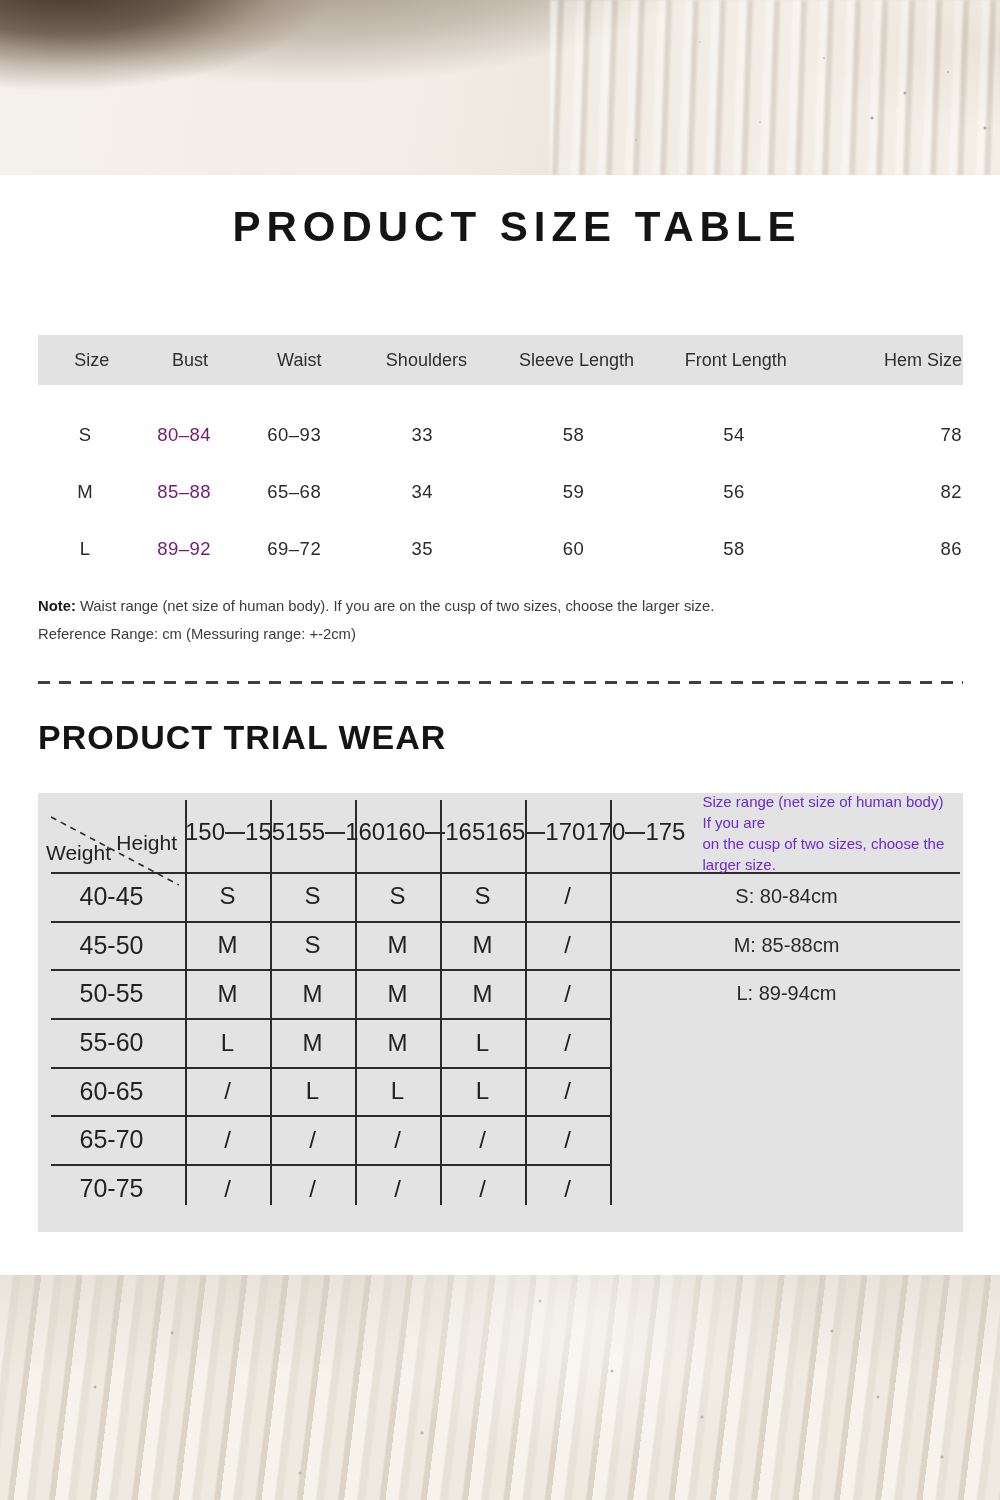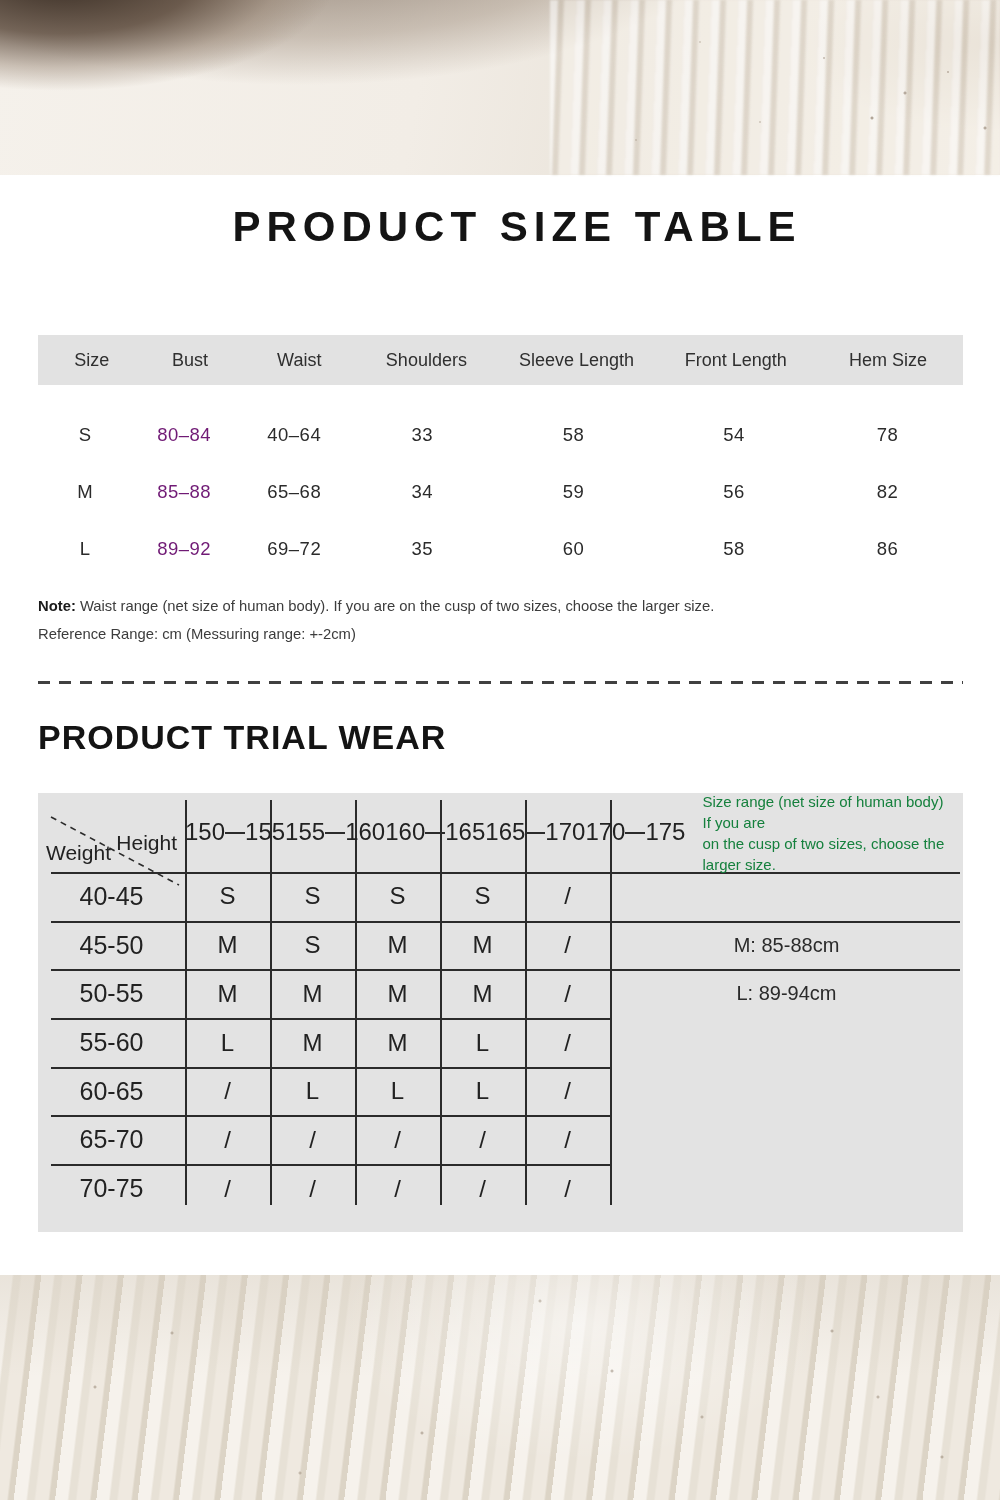--- a/index.html
+++ b/index.html
@@ -31,21 +31,21 @@
     font-size:42px;font-weight:700;letter-spacing:6px;color:#141414;white-space:nowrap;margin-left:17px;}
 
   
   .size-table{position:absolute;top:335px;left:38px;width:925px;}
   .st-header{display:flex;align-items:center;height:50px;background:#e2e2e2;
     font-size:18px;color:#2f2f2f;padding-left:7px;}
   .st-row{display:flex;align-items:center;height:57px;font-size:18.5px;color:#2b2b2b;letter-spacing:.5px;}
   .st-body{padding-top:21px;}
   .cell{text-align:center;}
   .w0{width:10.2%;} .w1{width:11.2%;} .w2{width:12.6%;} .w3{width:15.1%;}
-  .w4{width:17.6%;} .w5{width:17.1%;} .w6{width:16.1%;}
+  .w4{width:17.6%;} .w5{width:17.1%;} .w6{width:16.1%;text-align:right;}
   .st-row .muted{color:#701a75;}
 
   
   .note{position:absolute;left:38px;top:593px;font-size:14.8px;color:#3c3c3c;line-height:27.5px;}
   .note b{color:#1a1a1a;font-weight:700;}
 
   
   .divider{position:absolute;left:38px;top:681px;width:925px;height:3px;
     background:repeating-linear-gradient(90deg,#404040 0 12px, transparent 12px 21px);}
 
@@ -70,21 +70,21 @@
     font-size:24px;color:#222222;}
   .t-note{flex:1;display:flex;align-items:center;justify-content:center;
     font-size:20px;color:#2b2b2b;}
   .t-corner{flex:0 0 147px;position:relative;margin-top:16px;}
   .t-corner svg{position:absolute;inset:0;}
   .lbl-height{position:absolute;right:8px;top:22px;font-size:21px;color:#222222;}
   .lbl-weight{position:absolute;left:8px;bottom:7px;font-size:21px;color:#222222;}
   .t-frac{line-height:1.02;}
   .fbar{display:block;width:20px;height:2px;background:#2b2b2b;margin:3px 0;}
   .t-headnote{flex:1;display:flex;flex-direction:column;justify-content:center;
-    padding:0 12px 0 17px;font-size:15px;line-height:21px;color:#15803d;}
+    padding:0 12px 0 17px;font-size:15px;line-height:21px;color:#6d28d9;}
 
   
   .photo-bottom{position:absolute;top:1275px;left:0;width:1000px;height:225px;
     background:
       linear-gradient(180deg, rgba(210,201,187,.35), rgba(255,255,255,0) 45%),
       repeating-linear-gradient(97deg,#f6f2ec 0 12px,#e7e1d6 14px 20px,#efe9e0 22px 34px,#dcd4c6 36px 41px),
       #ece6dc;}
   .photo-bottom::before{content:"";position:absolute;inset:0;
     background:radial-gradient(ellipse 330px 190px at 58% 22%, rgba(255,255,255,.55), rgba(255,255,255,0) 72%);}
   .photo-bottom::after{content:"";position:absolute;inset:0;background-image:
@@ -115,21 +115,21 @@
       <div class="cell w2">Waist</div>
       <div class="cell w3">Shoulders</div>
       <div class="cell w4">Sleeve Length</div>
       <div class="cell w5">Front Length</div>
       <div class="cell w6">Hem Size</div>
     </div>
     <div class="st-body">
       <div class="st-row">
         <div class="cell w0">S</div>
         <div class="cell w1 muted">80–84</div>
-        <div class="cell w2">40–64</div>
+        <div class="cell w2">60–93</div>
         <div class="cell w3">33</div>
         <div class="cell w4">58</div>
         <div class="cell w5">54</div>
         <div class="cell w6">78</div>
       </div>
       <div class="st-row">
         <div class="cell w0">M</div>
         <div class="cell w1 muted">85–88</div>
         <div class="cell w2">65–68</div>
         <div class="cell w3">34</div>
@@ -215,20 +215,21 @@
         </div>
       </div>
 
       <div class="t-row">
         <div class="t-weight">40-45</div>
         <div class="t-cell">S</div>
         <div class="t-cell">S</div>
         <div class="t-cell">S</div>
         <div class="t-cell">S</div>
         <div class="t-cell">/</div>
+        <div class="t-note">S: 80-84cm</div>
       </div>
       <div class="t-row">
         <div class="t-weight">45-50</div>
         <div class="t-cell">M</div>
         <div class="t-cell">S</div>
         <div class="t-cell">M</div>
         <div class="t-cell">M</div>
         <div class="t-cell">/</div>
         <div class="t-note">M: 85-88cm</div>
       </div>

